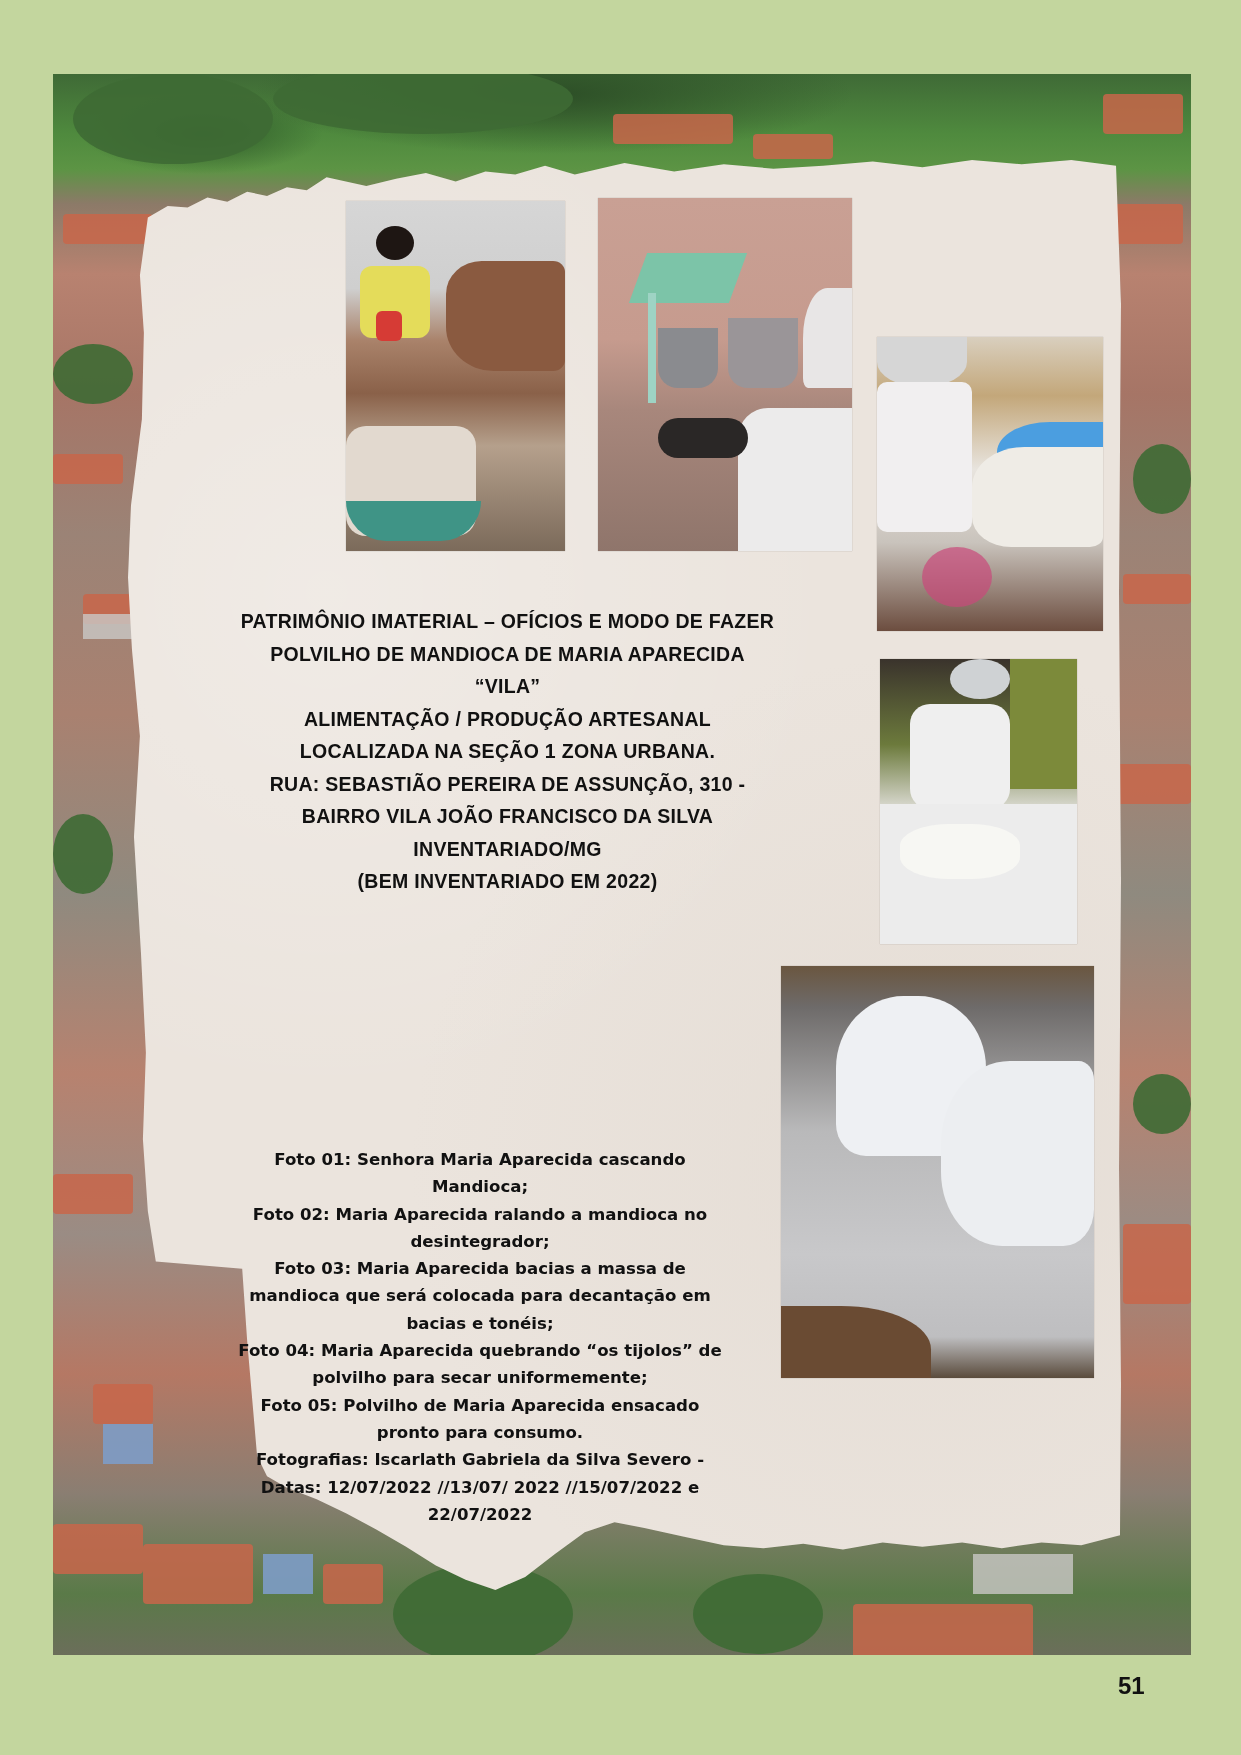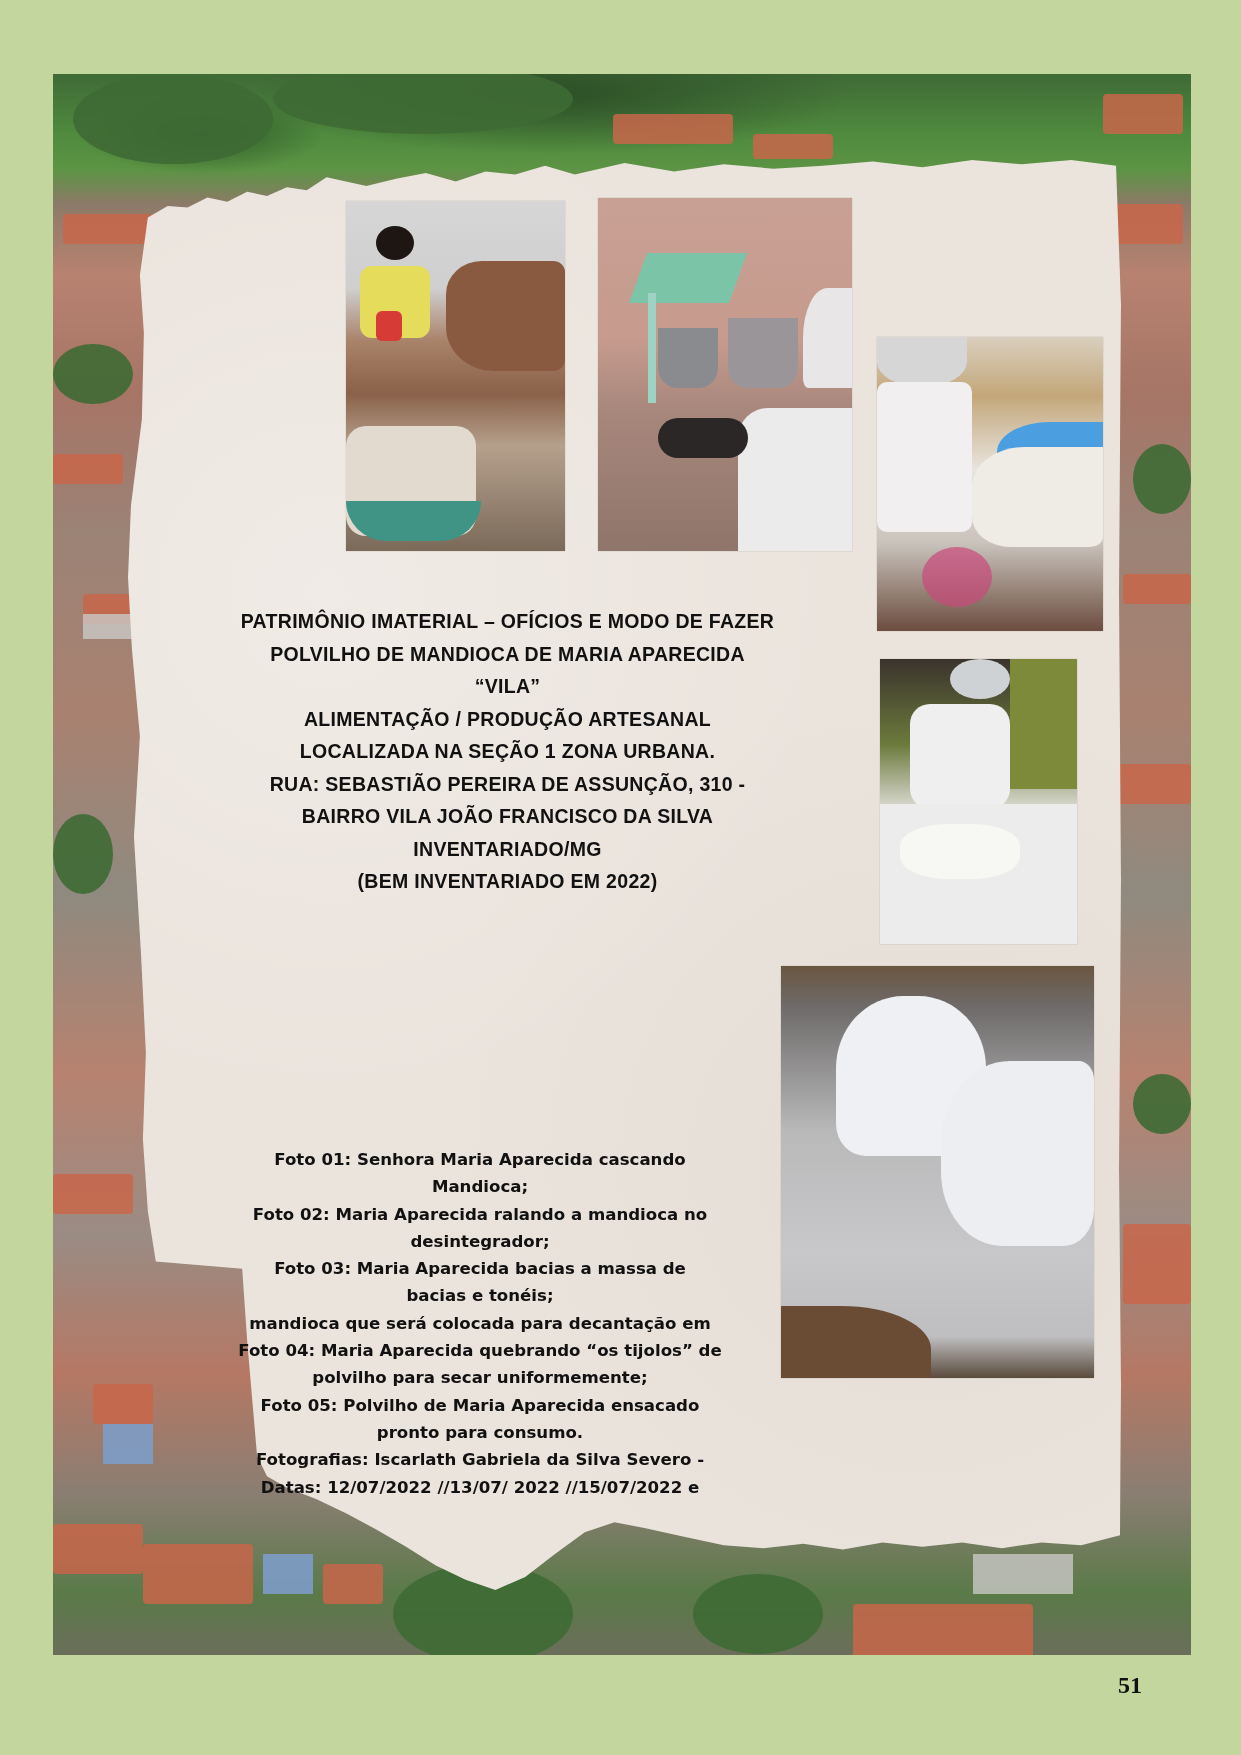--- a/index.html
+++ b/index.html
@@ -69,21 +69,21 @@
   .captions {
     position:absolute; left:190px; top:1146px; width:580px;
     text-align:center; color:#111;
     font-family:"DejaVu Sans", "Liberation Sans", sans-serif;
     font-weight:bold; font-size:16.6px; line-height:27.3px;
   }
   .captions div { white-space:nowrap; }
 
   .page-number {
     position:absolute; left:1118px; top:1672px;
-    font-family:Liberation Serif, serif;
+    font-family:Liberation Sans, sans-serif;
     font-weight:bold; font-size:24px; color:#111;
   }
 </style>
 </head>
 <body>
 
 <div class="bg-photo">
   <div class="tree" style="left:20px;top:0;width:200px;height:90px;"></div>
   <div class="tree" style="left:220px;top:-10px;width:300px;height:70px;"></div>
   <div class="roof" style="left:10px;top:140px;width:90px;height:30px;"></div>
@@ -168,23 +168,24 @@
   <div>INVENTARIADO/MG</div>
   <div>(BEM INVENTARIADO EM 2022)</div>
 </div>
 
 <div class="captions">
   <div>Foto 01: Senhora Maria Aparecida cascando</div>
   <div>Mandioca;</div>
   <div>Foto 02:  Maria Aparecida ralando a mandioca no</div>
   <div>desintegrador;</div>
   <div>Foto 03: Maria Aparecida bacias a massa de</div>
+  <div>mandioca que será colocada para decantação em</div>
   <div>bacias e tonéis;</div>
-  <div>mandioca que será colocada para decantação em</div>
   <div>Foto 04: Maria Aparecida quebrando “os tijolos” de</div>
   <div>polvilho para secar uniformemente;</div>
   <div>Foto 05: Polvilho de Maria Aparecida ensacado</div>
   <div>pronto para consumo.</div>
   <div>Fotografias: Iscarlath Gabriela da Silva Severo -</div>
   <div>Datas: 12/07/2022 //13/07/ 2022 //15/07/2022 e</div>
+  <div>22/07/2022</div>
 </div>
 
 <div class="page-number">51</div>
 
 </body></html>

